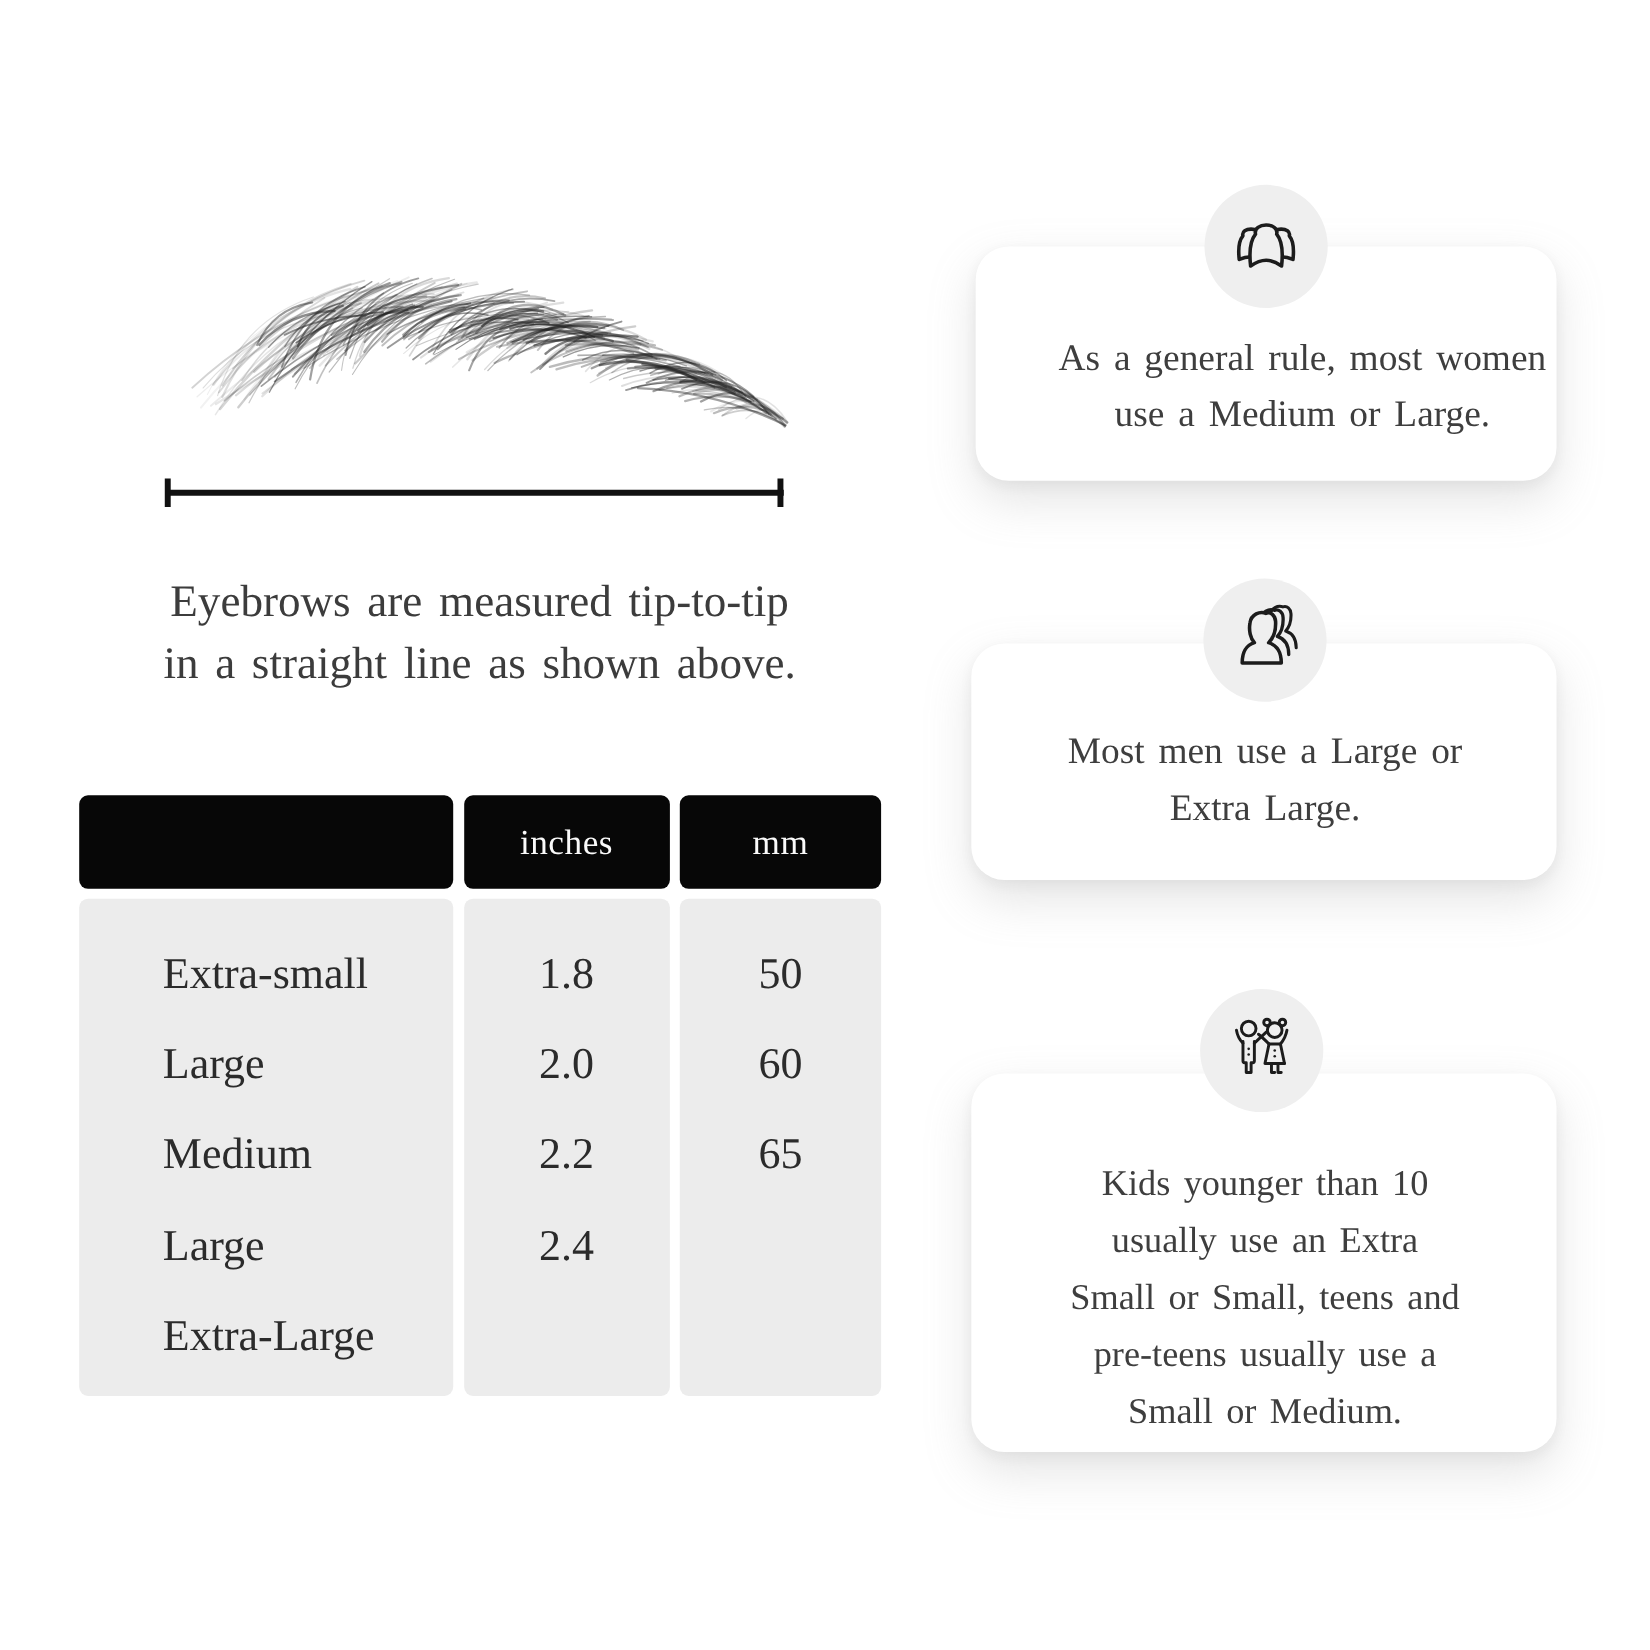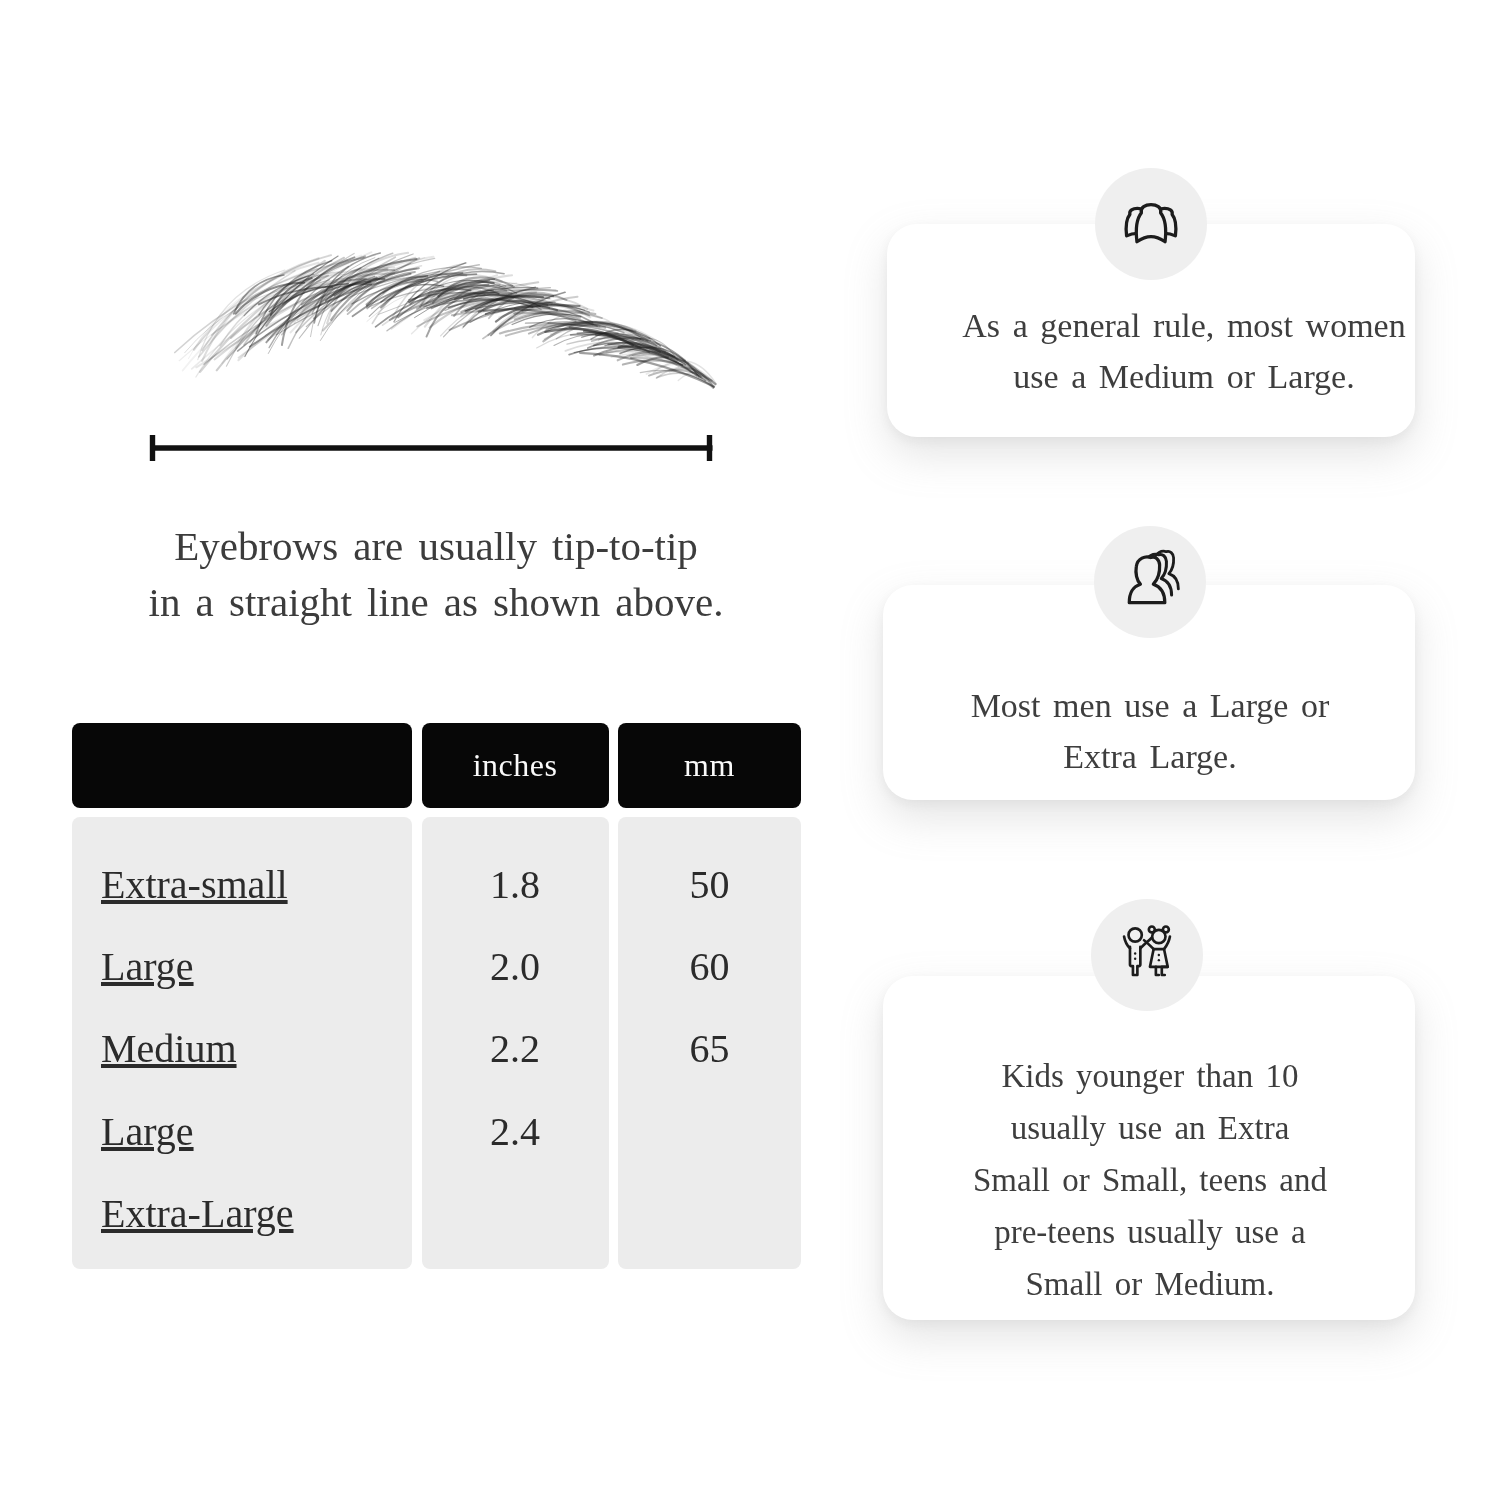--- a/index.html
+++ b/index.html
@@ -19,38 +19,38 @@
   .size-table{position:absolute;left:72px;top:723px;width:729px;}
   .t-head{display:grid;grid-template-columns:340px 187px 183px;column-gap:9.5px;}
   .t-head .cell{
     height:85px;background:#070707;border-radius:8px;
     display:flex;align-items:center;justify-content:center;
     color:#fafafa;font-size:32px;letter-spacing:.5px;
   }
   .t-body{display:grid;grid-template-columns:340px 187px 183px;column-gap:9.5px;margin-top:9px;}
   .t-col{background:#ececec;border-radius:8px;height:452px;padding-top:26px;box-sizing:border-box;}
   .t-row{height:82.4px;display:flex;align-items:center;font-size:40px;color:#2b2b2b;}
-  .t-col.labels .t-row{padding-left:29px;text-decoration:underline;}
+  .t-col.labels .t-row{padding-left:76px;}
   .t-col.nums .t-row{justify-content:center;}
   
   .tip-card{
     position:absolute;background:#ffffff;border-radius:30px;
     box-shadow:0 18px 42px rgba(150,150,150,.25),0 4px 12px rgba(0,0,0,.05);
   }
   .icon-circle{
     position:absolute;width:112px;height:112px;border-radius:50%;
     background:#efefef;display:flex;align-items:center;justify-content:center;
   }
   .icon-circle svg{width:74px;height:74px;}
   .tip-text{
     position:absolute;text-align:center;color:#3e3e3e;
     white-space:pre-line;word-spacing:.12em;
   }
   #tip-text-0{left:888px;top:300px;width:528px;font-size:34px;line-height:51px;padding-left:32px;}
-  #tip-text-1{left:884px;top:680px;width:532px;font-size:34px;line-height:51px;}
+  #tip-text-1{left:884px;top:658px;width:532px;font-size:34px;line-height:51px;}
   #tip-text-2{left:884px;top:1050px;width:532px;font-size:33px;line-height:52px;}
   .ic{fill:none;stroke:#1c1c1c;stroke-width:4.4;stroke-linecap:round;stroke-linejoin:round;}
   .ic-fill{fill:#efefef;stroke:#1c1c1c;stroke-width:4.4;stroke-linecap:round;stroke-linejoin:round;}
   .ic-dot{fill:#1c1c1c;stroke:none;}
 </style>
 </head>
 <body>
 
 <div class="canvas">
 
@@ -276,21 +276,21 @@
       <path d="M429.7 85.2 Q463.2 68.7 497.2 84.1" fill="none" stroke="#222" stroke-opacity="0.43" stroke-width="1.36" stroke-linecap="round"></path>
       <path d="M469.8 85.4 Q506.7 89.9 540.4 105.9" fill="none" stroke="#222" stroke-opacity="0.46" stroke-width="2.35" stroke-linecap="round"></path>
     </svg>
 
   <svg id="measure-svg" viewBox="0 0 575 32">
     <line x1="7.5" y1="16" x2="567.5" y2="16" stroke="#111" stroke-width="5.4"></line>
     <line x1="7.5" y1="3" x2="7.5" y2="29" stroke="#111" stroke-width="5.4"></line>
     <line x1="564.5" y1="3" x2="564.5" y2="29" stroke="#111" stroke-width="5.4"></line>
   </svg>
 
-  <div class="caption">Eyebrows are usually tip-to-tip
+  <div class="caption">Eyebrows are measured tip-to-tip
 in a straight line as shown above.</div>
 
   <div class="size-table">
     <div class="t-head">
       <div class="cell"></div>
       <div class="cell">inches</div>
       <div class="cell">mm</div>
     </div>
     <div class="t-body">
       <div class="t-col labels">

